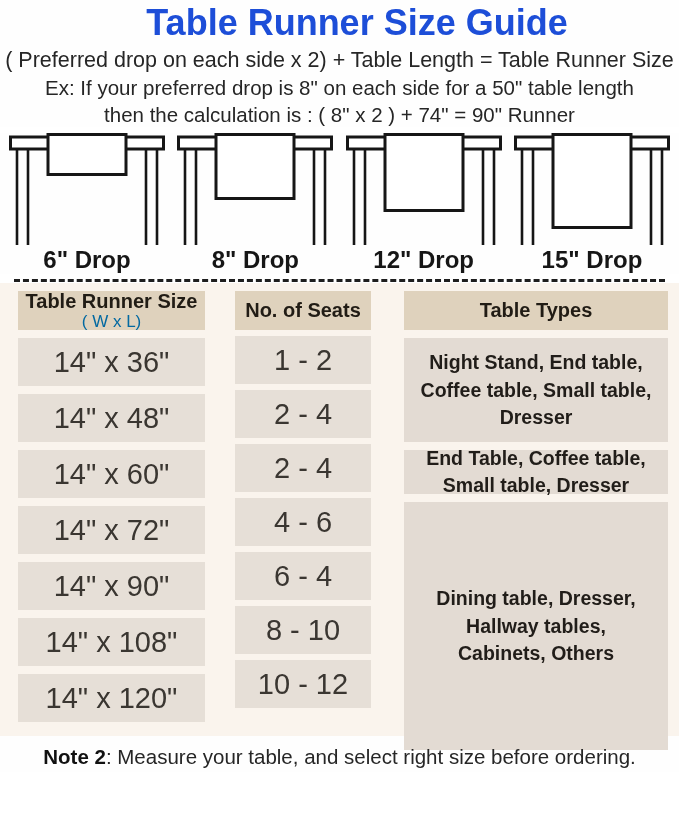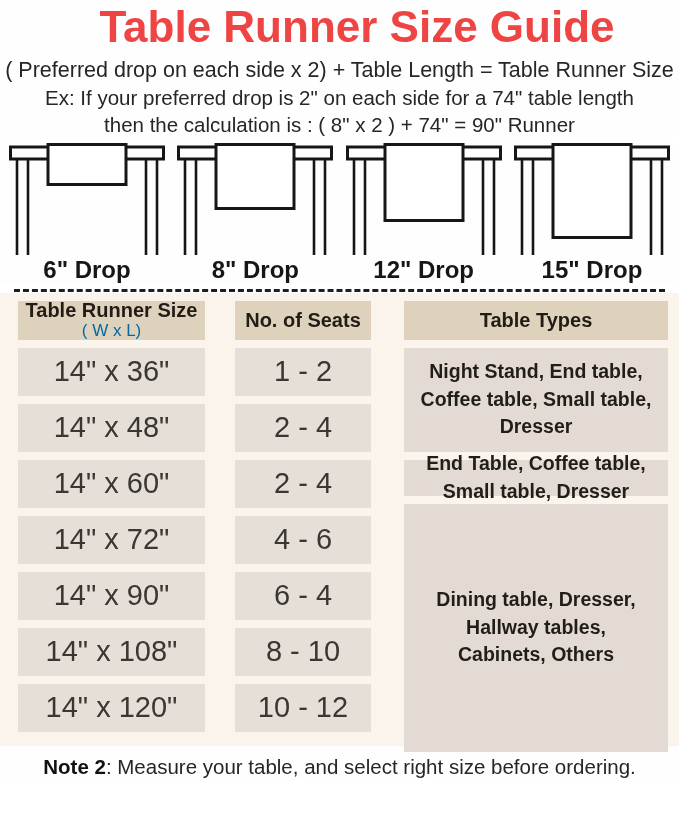--- a/index.html
+++ b/index.html
@@ -6,22 +6,22 @@
   html, body { background: #ffffff; }
   body {
     width: 679px; height: 826px;
     font-family: "Liberation Sans", sans-serif;
     color: #1c1c1c;
     overflow: hidden;
   }
   
   .hero { text-align: center; padding-top: 2px; background: #fefefe; }
   .title {
-    font-size: 44px; font-weight: 700; letter-spacing: 0px;
-    color: #ef4444; line-height: 1.15; padding-left: 35px;
+    font-size: 36px; font-weight: 700; letter-spacing: 0px;
+    color: #1d4ed8; line-height: 1.15; padding-left: 35px;
   }
   .formula { font-size: 21.5px; color: #262626; margin-top: 5px; }
   .ex-line { font-size: 20.5px; color: #262626; margin-top: 3px; }
 
   
   .figures { display: flex; justify-content: space-between; padding: 0 3px; margin-top: 6px; background:#fefefe; }
   .figure-cell { width: 168px; display: flex; justify-content: center; }
   .drop-labels { display: flex; justify-content: space-between; padding: 0 3px; background:#fefefe; }
   .drop-label-cell { width: 168px; text-align: center; font-size: 24px; font-weight: 700; color: #161616; padding-top: 1px; }
   .dashed-rule { border-top: 3px dashed #1e1e1e; margin: 5px 14px 0 14px; height: 0; }
@@ -29,52 +29,52 @@
   
   .table-section {
     background: #faf4ed;
     margin-top: 1px;
     padding: 8px 11px 5px 18px;
     height: 453px;
   }
   .size-table { display: flex; }
   .t-col { display: flex; flex-direction: column; gap: 8px; }
   .t-col1 { width: 187px; margin-right: 30px; }
-  .t-col2 { width: 136px; margin-right: 33px; }
+  .t-col2 { width: 136px; margin-right: 33px; gap: 6px; }
   .t-col3 { width: 264px; }
   .cell {
     display: flex; flex-direction: column;
     align-items: center; justify-content: center;
     text-align: center;
   }
   .cell.head { background: #dfd2bd; height: 39px; }
   .head-main { font-size: 20px; font-weight: 700; color: #211c15; line-height: 1.15; }
   .head-sub  { font-size: 17px; font-weight: 400; color: #0369a1; line-height: 1.1; }
   .cell.data { background: #e6dfd7; height: 48px; font-size: 29px; font-weight: 400; color: #3a3631; }
   .cell.types { background: #e3dbd3; font-size: 19.5px; font-weight: 700; color: #211d19; line-height: 1.42; }
   .types-a { height: 104px; }
-  .types-b { height: 36px; }
+  .types-b { height: 44px; }
   .types-c { height: 248px; }
   .types-text { max-width: 248px; }
   .types-c .types-text { max-width: 200px; }
 
   
   .notes { background: #fefefe; text-align: center; padding-top: 7px; }
   .note { font-size: 20.5px; color: #262626; line-height: 1.4; max-width: 662px; margin: 0 auto; }
   .note b { color: #111; }
 
   svg .stroke { fill: #ffffff; stroke: #161616; }
 </style>
 </head>
 <body>
 
 <div class="hero">
   <div class="title">Table Runner Size Guide</div>
   <div class="formula">( Preferred drop on each side x 2) + Table Length = Table Runner Size</div>
-  <div class="ex-line">Ex: If your preferred drop is 2" on each side for a 74" table length</div>
+  <div class="ex-line">Ex: If your preferred drop is 8" on each side for a 50" table length</div>
   <div class="ex-line">then the calculation is : ( 8" x 2 ) + 74" = 90" Runner</div>
 </div>
 
 <div class="figures">
   <div class="figure-cell">
     <svg width="166" height="112" viewBox="0 0 166 112">
       <rect class="stroke" x="6.5" y="4" width="153" height="12" stroke-width="3"></rect>
       <line x1="13" y1="16" x2="13" y2="112" stroke="#161616" stroke-width="2.6"></line>
       <line x1="24" y1="16" x2="24" y2="112" stroke="#161616" stroke-width="2.6"></line>
       <line x1="142" y1="16" x2="142" y2="112" stroke="#161616" stroke-width="2.6"></line>

